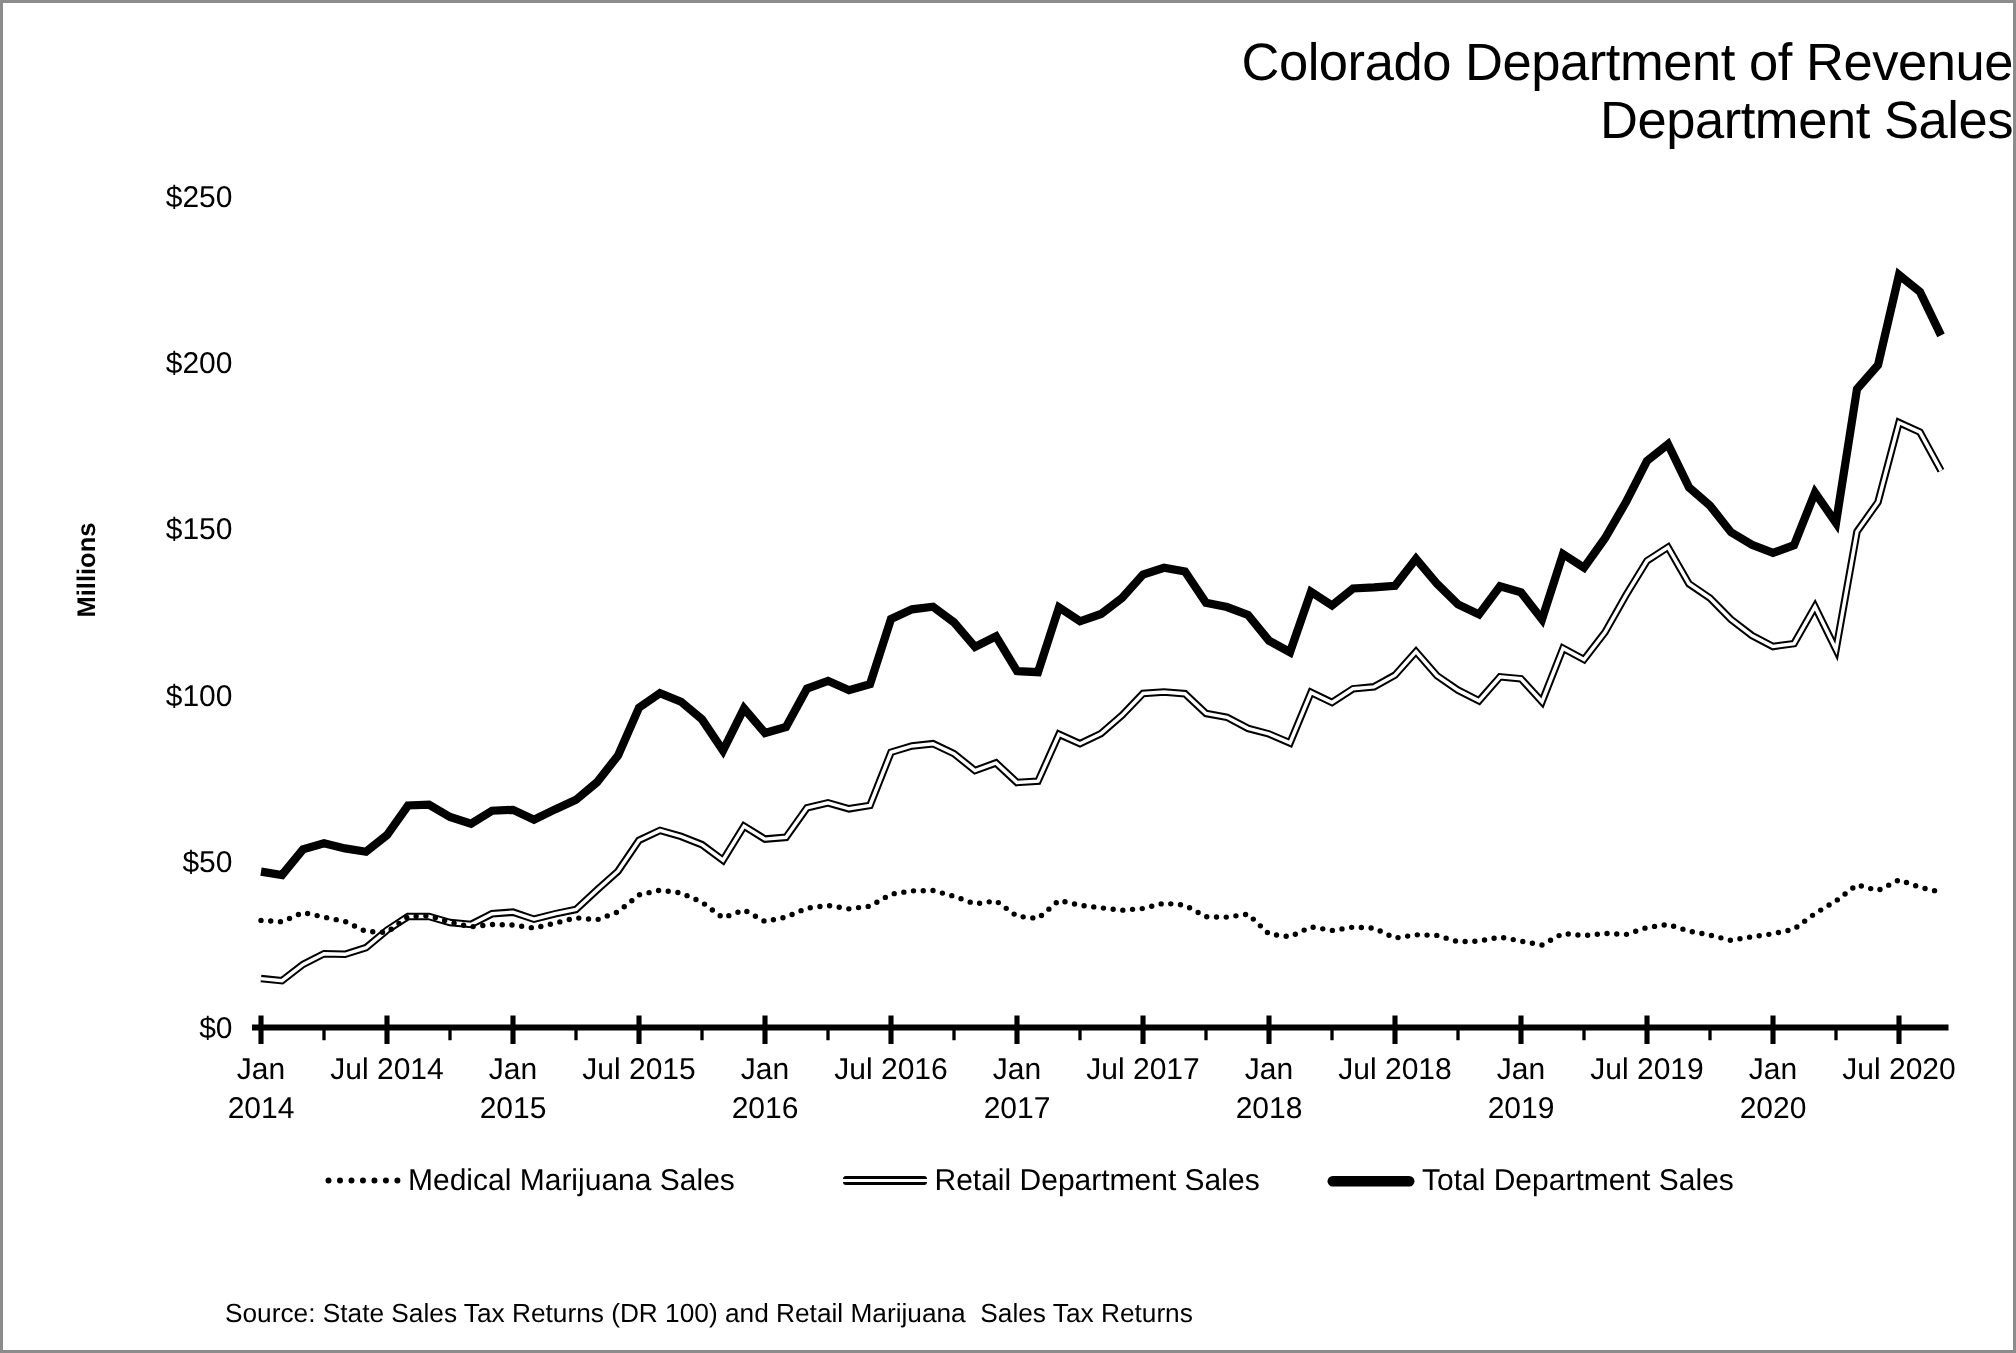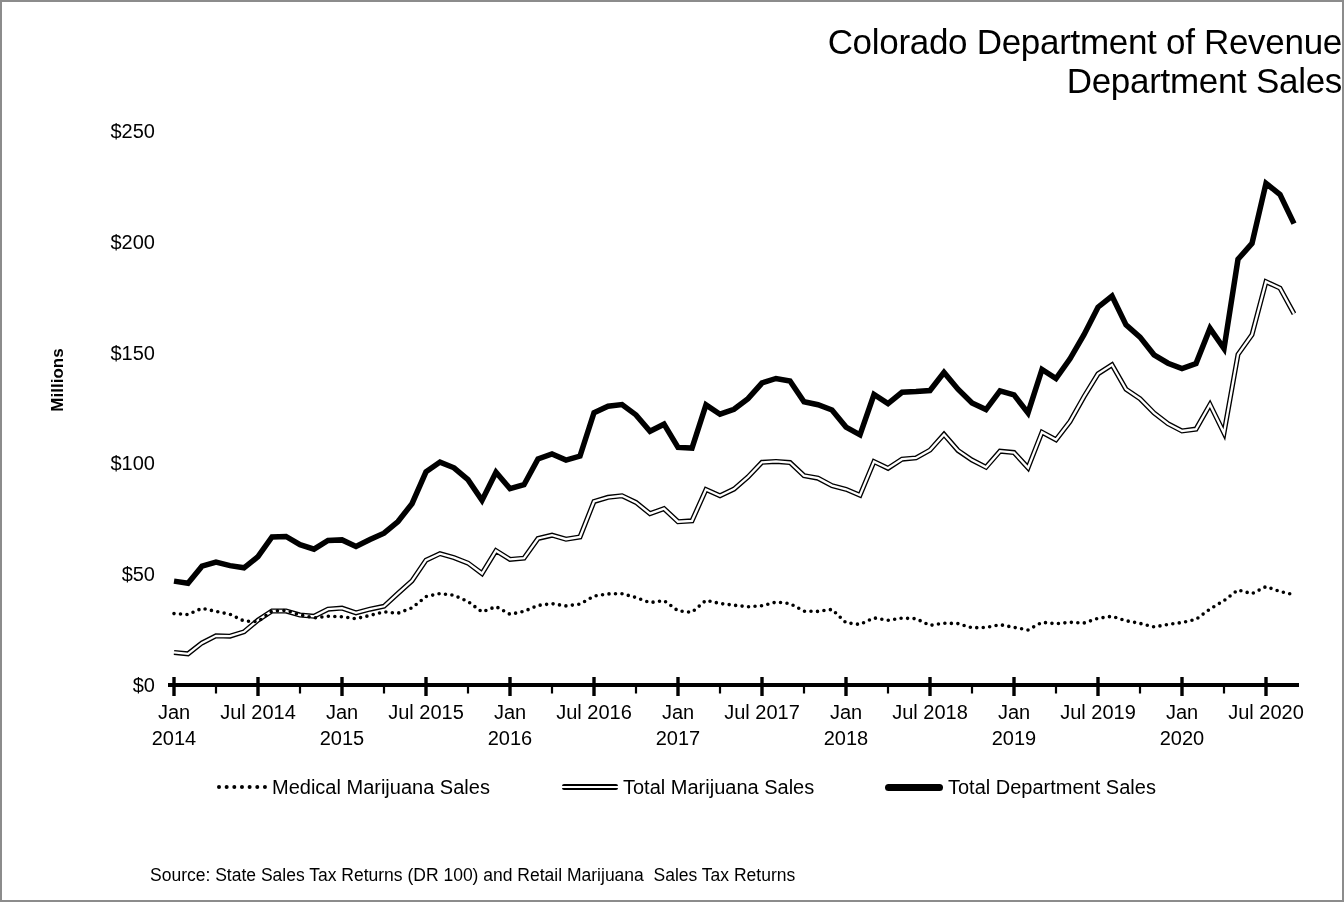--- a/index.html
+++ b/index.html
@@ -113,21 +113,21 @@
       <path d="M172.0 611.6L186.0 612.5L200.0 606.3L214.0 609.4L228.0 612.3L242.0 619.0L256.0 619.6L270.0 609.0L284.0 608.5L298.0 612.8L312.0 615.9L326.0 614.3L340.0 614.7L354.0 616.7L368.0 613.4L382.0 609.9L396.0 611.2L410.0 605.9L424.0 594.6L438.0 591.5L452.0 593.3L466.0 599.5L480.0 609.9L494.0 604.6L508.0 612.3L522.0 609.4L536.0 603.4L550.0 601.7L564.0 603.9L578.0 602.1L592.0 594.1L606.0 591.9L620.0 591.7L634.0 595.5L648.0 600.6L662.0 598.6L676.0 608.8L690.0 610.3L704.0 598.3L718.0 601.5L732.0 603.2L746.0 604.8L760.0 603.7L774.0 600.1L788.0 601.5L802.0 609.2L816.0 609.4L830.0 607.4L844.0 620.7L858.0 622.5L872.0 615.9L886.0 618.3L900.0 616.1L914.0 616.7L928.0 623.4L942.0 621.2L956.0 621.6L970.0 625.8L984.0 625.4L998.0 622.7L1012.0 625.4L1026.0 628.0L1040.0 620.3L1054.0 621.8L1068.0 620.3L1082.0 621.0L1096.0 616.3L1110.0 614.3L1124.0 618.7L1138.0 621.4L1152.0 624.9L1166.0 622.5L1180.0 620.5L1194.0 617.4L1208.0 607.0L1222.0 598.6L1236.0 587.9L1250.0 591.7L1264.0 584.6L1278.0 589.5L1292.0 592.8" fill="none" stroke="#000000" stroke-width="3.6" stroke-linecap="round" stroke-dasharray="0 6.5"></path>
     </svg>
 
   <div class="legend">
     <div class="legend-item" style="left:215px">
       <span class="sw sw-dotted"></span>
       <span class="legend-label">Medical Marijuana Sales</span>
     </div>
     <div class="legend-item" style="left:560px">
       <span class="sw sw-double"></span>
-      <span class="legend-label">Total Marijuana Sales</span>
+      <span class="legend-label">Retail Department Sales</span>
     </div>
     <div class="legend-item" style="left:883px">
       <span class="sw sw-thick"></span>
       <span class="legend-label">Total Department Sales</span>
     </div>
   </div>
 
   <div class="footer">
     <div>Source: State Sales Tax Returns (DR 100) and Retail Marijuana  Sales Tax Returns</div>
     

